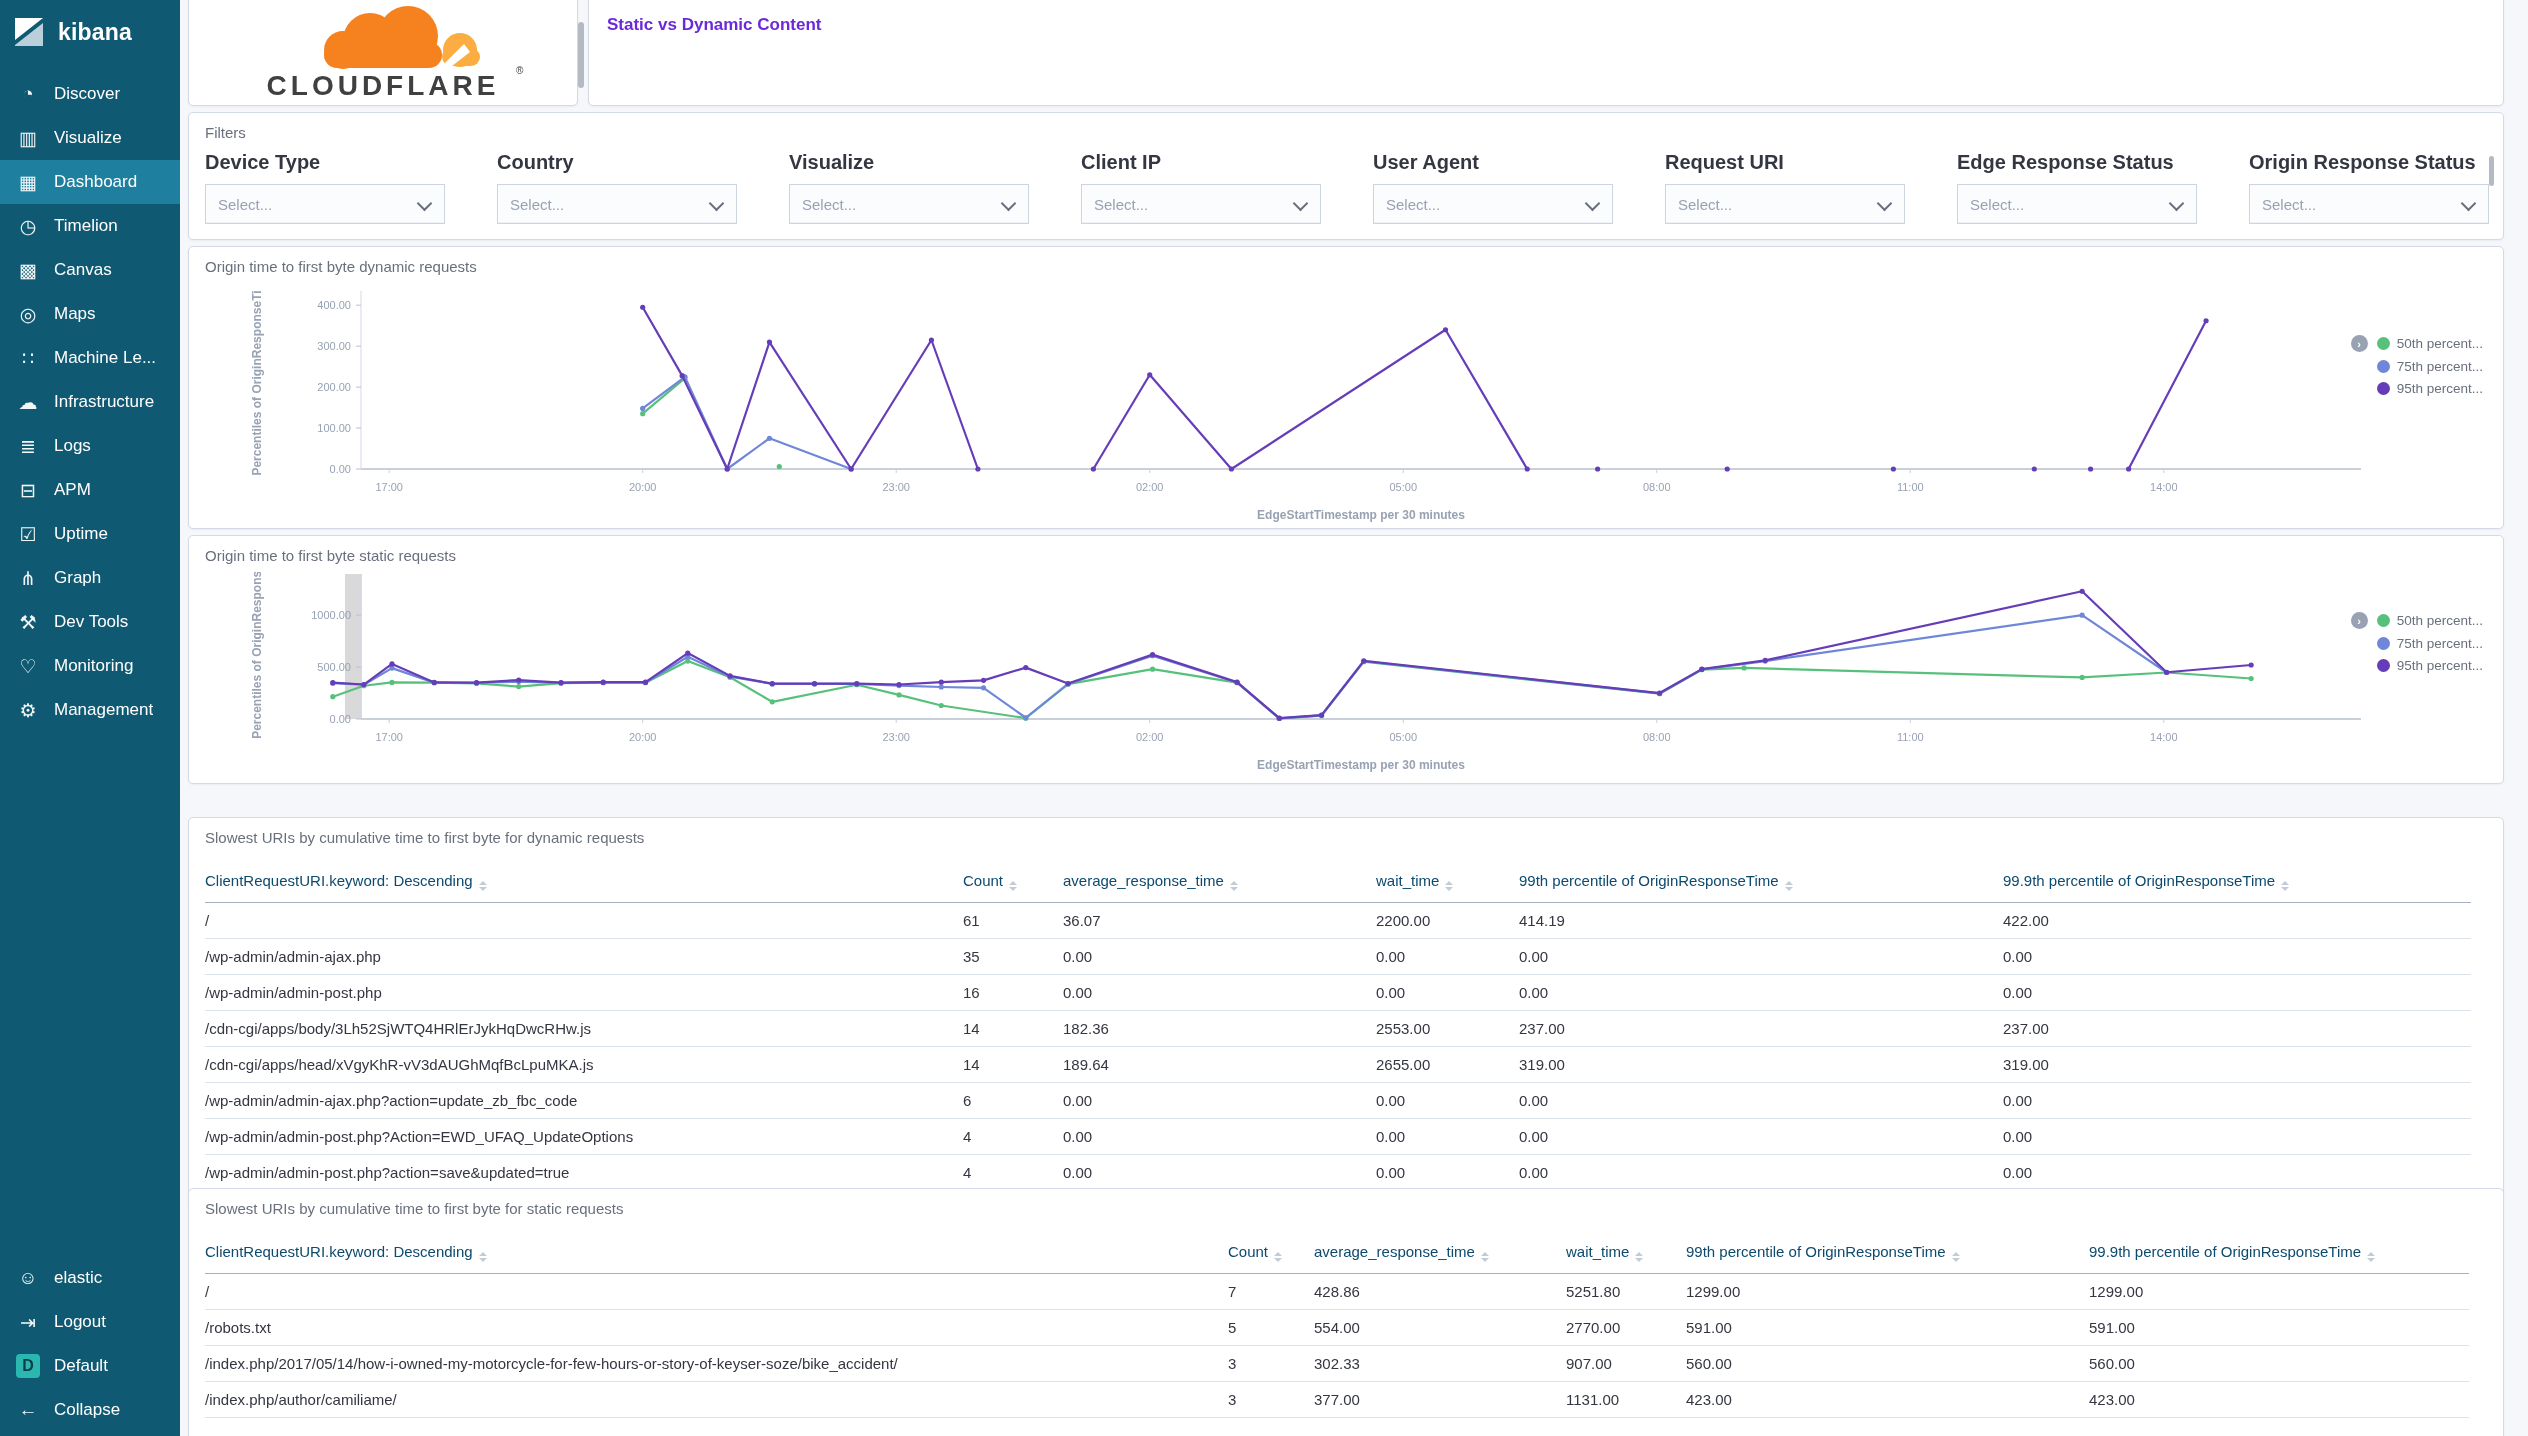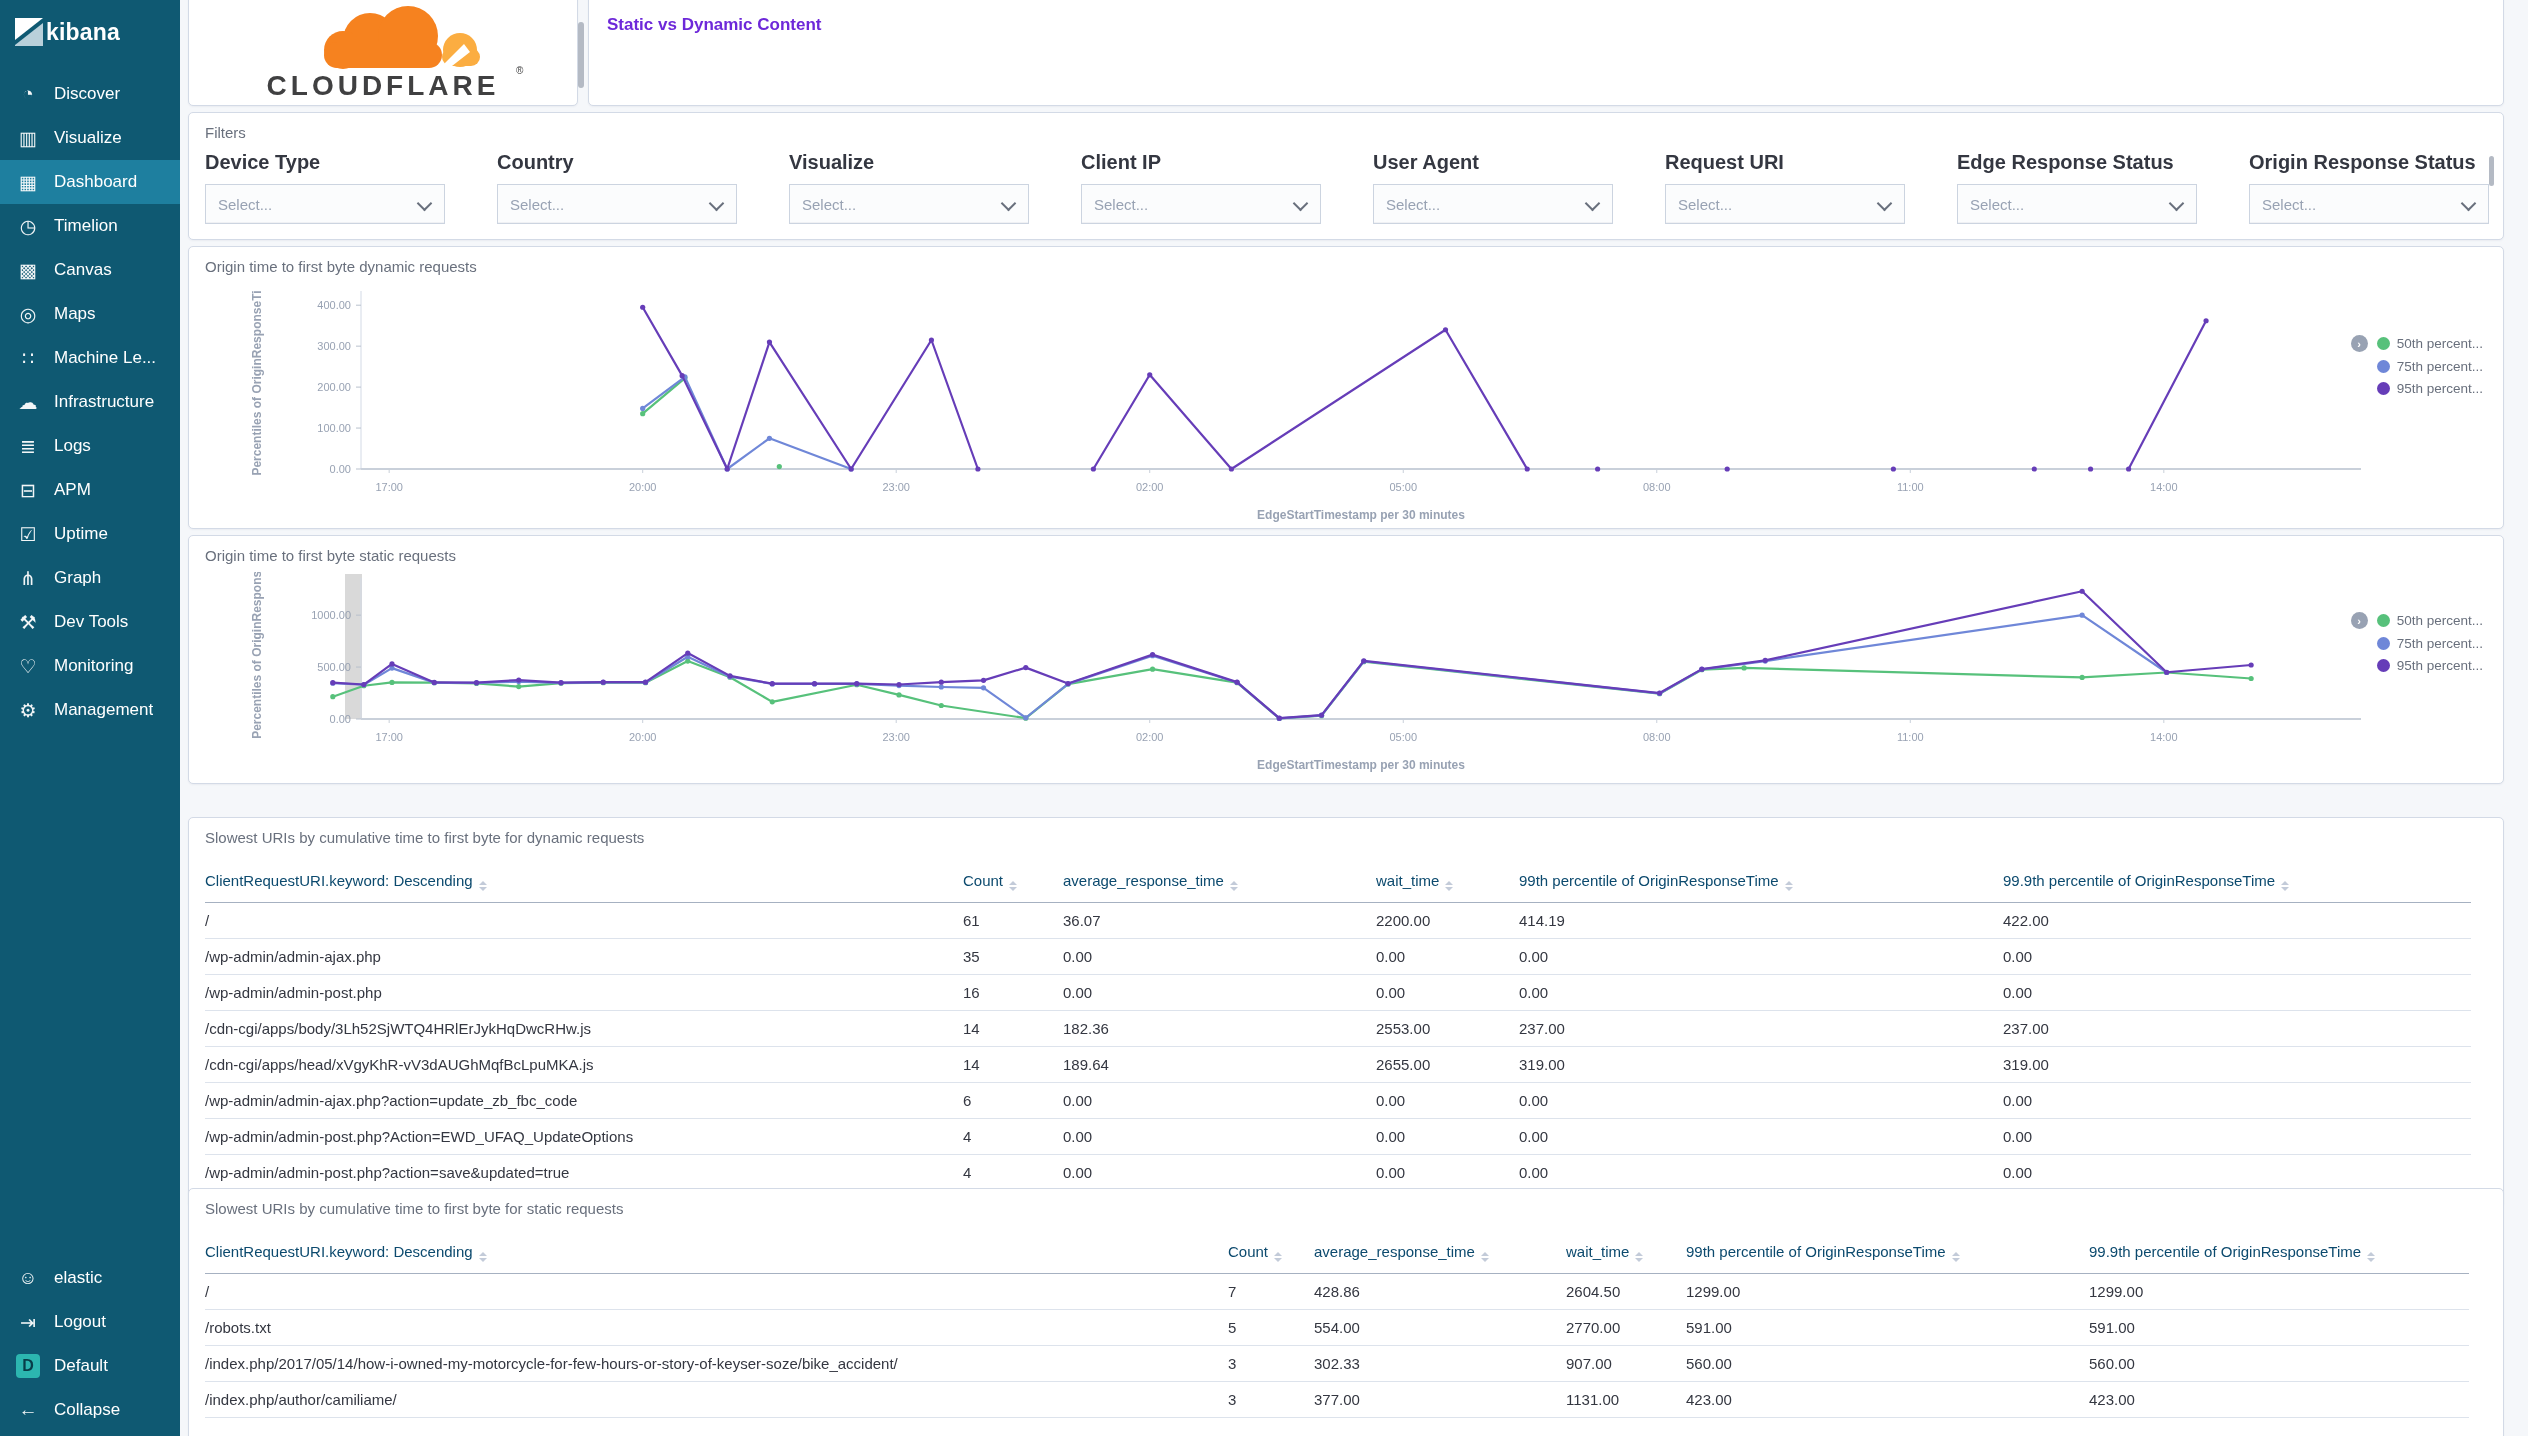--- a/index.html
+++ b/index.html
@@ -7,21 +7,21 @@
     width:2528px;height:1436px;overflow:hidden;
     font-family:"Liberation Sans",sans-serif;
     background:#f5f7fa;display:flex;
     -webkit-font-smoothing:antialiased;
   }
   
   .sidebar{
     width:180px;flex-shrink:0;background:#0f5972;color:#fff;
     display:flex;flex-direction:column;z-index:5;
   }
-  .side-logo{display:flex;align-items:center;padding:15px 12px 13px 12px;cursor:pointer;}
+  .side-logo{display:flex;align-items:center;gap:12px;padding:15px 12px 13px 12px;cursor:pointer;}
   .side-logo .logo-text{font-size:23px;font-weight:600;color:#fff;letter-spacing:.2px;}
   .nav{display:flex;flex-direction:column;}
   .nav-top{margin-top:10px;}
   .nav-bottom{margin-bottom:4px;}
   .nav-item{height:44px;display:flex;align-items:center;padding-left:15px;cursor:pointer;}
   .nav-item.active{background:#1e7f9f;}
   .nav-icon{width:26px;font-size:19px;text-align:center;opacity:.95;flex-shrink:0;}
   .nav-label{margin-left:13px;font-size:17px;white-space:nowrap;overflow:hidden;}
   .badge-d{display:inline-flex;width:24px;height:24px;border-radius:4px;background:#2ebcb4;color:#083c46;
     font-weight:700;font-size:16px;align-items:center;justify-content:center;}
@@ -630,21 +630,21 @@
                   <i class="up"></i>
                   <i class="dn"></i>
                 </span></th>
             </tr>
           </thead>
           <tbody>
             <tr>
               <td>/</td>
               <td>7</td>
               <td>428.86</td>
-              <td>2604.50</td>
+              <td>5251.80</td>
               <td>1299.00</td>
               <td>1299.00</td>
             </tr>
             <tr>
               <td>/robots.txt</td>
               <td>5</td>
               <td>554.00</td>
               <td>2770.00</td>
               <td>591.00</td>
               <td>591.00</td>

